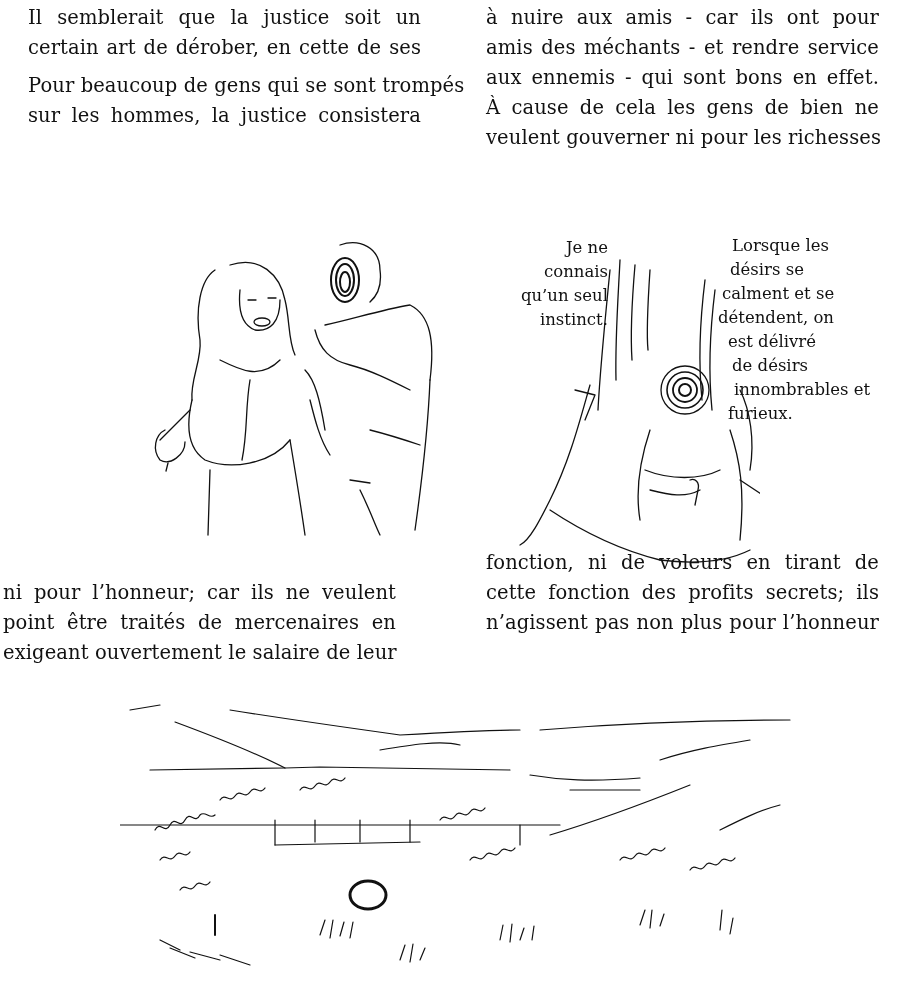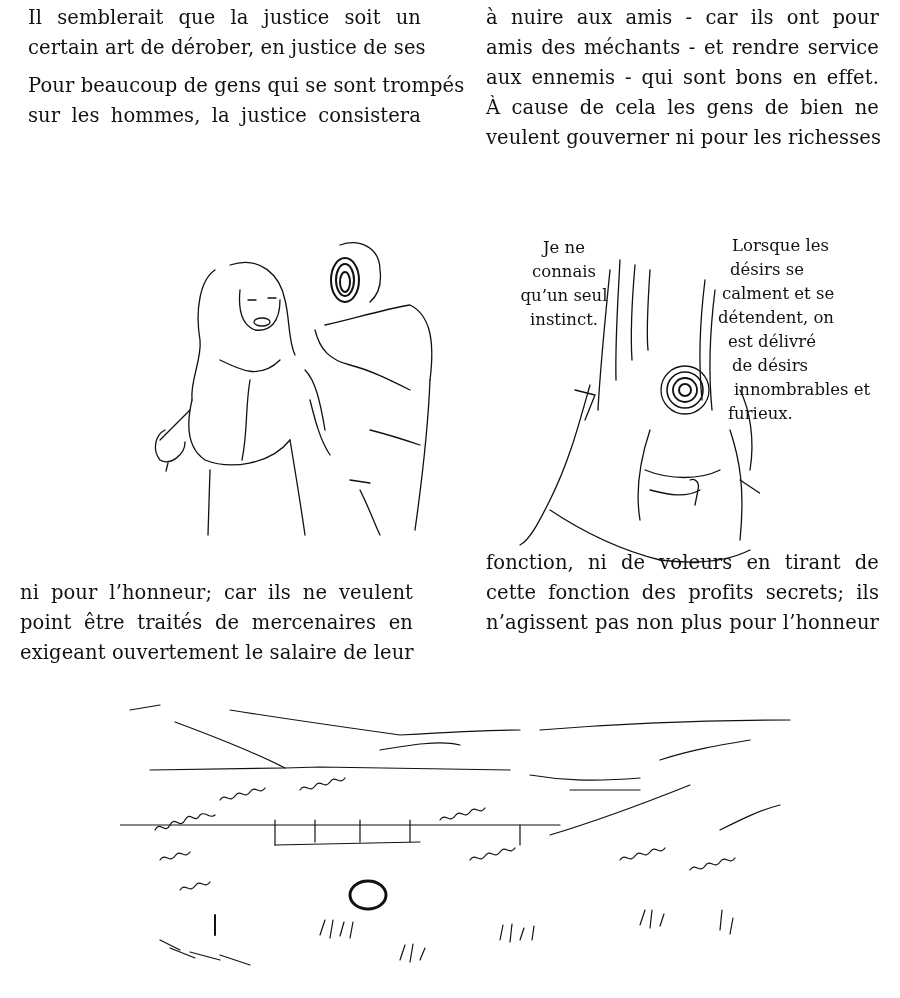--- a/index.html
+++ b/index.html
@@ -4,36 +4,36 @@
 <style>
   html, body { margin: 0; padding: 0; background: #ffffff; }
   body { width: 900px; height: 998px; position: relative; overflow: hidden;
          font-family: "DejaVu Serif", "Liberation Serif", serif; color: #111; }
   .para { position: absolute; font-size: 19.5px; line-height: 30px; letter-spacing: 0.1px; }
   .para .ln { display: block; white-space: nowrap; text-align: justify; text-align-last: justify; }
   .para .ln.last { text-align-last: left; }
   .gap { display: block; height: 8px; }
   #col-tl { left: 28px; top: 3px; width: 393px; }
   #col-tr { left: 486px; top: 3px; width: 393px; }
-  #col-bl { left: 20px; top: 578px; width: 393px; }
+  #col-bl { left: 3px; top: 578px; width: 393px; }
   #col-br { left: 486px; top: 548px; width: 393px; }
   .bubble { position: absolute; font-size: 16.5px; line-height: 24px; }
-  #bubble-left { left: 520px; top: 236px; width: 88px; text-align: center; }
+  #bubble-left { left: 520px; top: 236px; width: 88px; text-align: right; }
   #bubble-right { left: 718px; top: 234px; width: 180px; }
   #bubble-right .ln { display: block; white-space: nowrap; }
   #bubble-left .ln { display: block; white-space: nowrap; }
   svg { position: absolute; }
   svg path, svg line, svg polyline, svg ellipse, svg circle { fill: none; stroke: #111; stroke-linecap: round; stroke-linejoin: round; }
 </style>
 </head>
 <body>
 
 <div id="col-tl" class="para">
   <span class="ln">Il semblerait que la justice soit un</span>
-  <span class="ln">certain art de dérober, en justice de ses</span>
+  <span class="ln">certain art de dérober, en cette de ses</span>
   <span class="gap"></span>
   <span class="ln">Pour beaucoup de gens qui se sont trompés</span>
   <span class="ln">sur les hommes, la justice consistera</span>
 </div>
 
 <div id="col-tr" class="para">
   <span class="ln">à nuire aux amis - car ils ont pour</span>
   <span class="ln">amis des méchants - et rendre service</span>
   <span class="ln">aux ennemis - qui sont bons en effet.</span>
   <span class="ln">À cause de cela les gens de bien ne</span>

